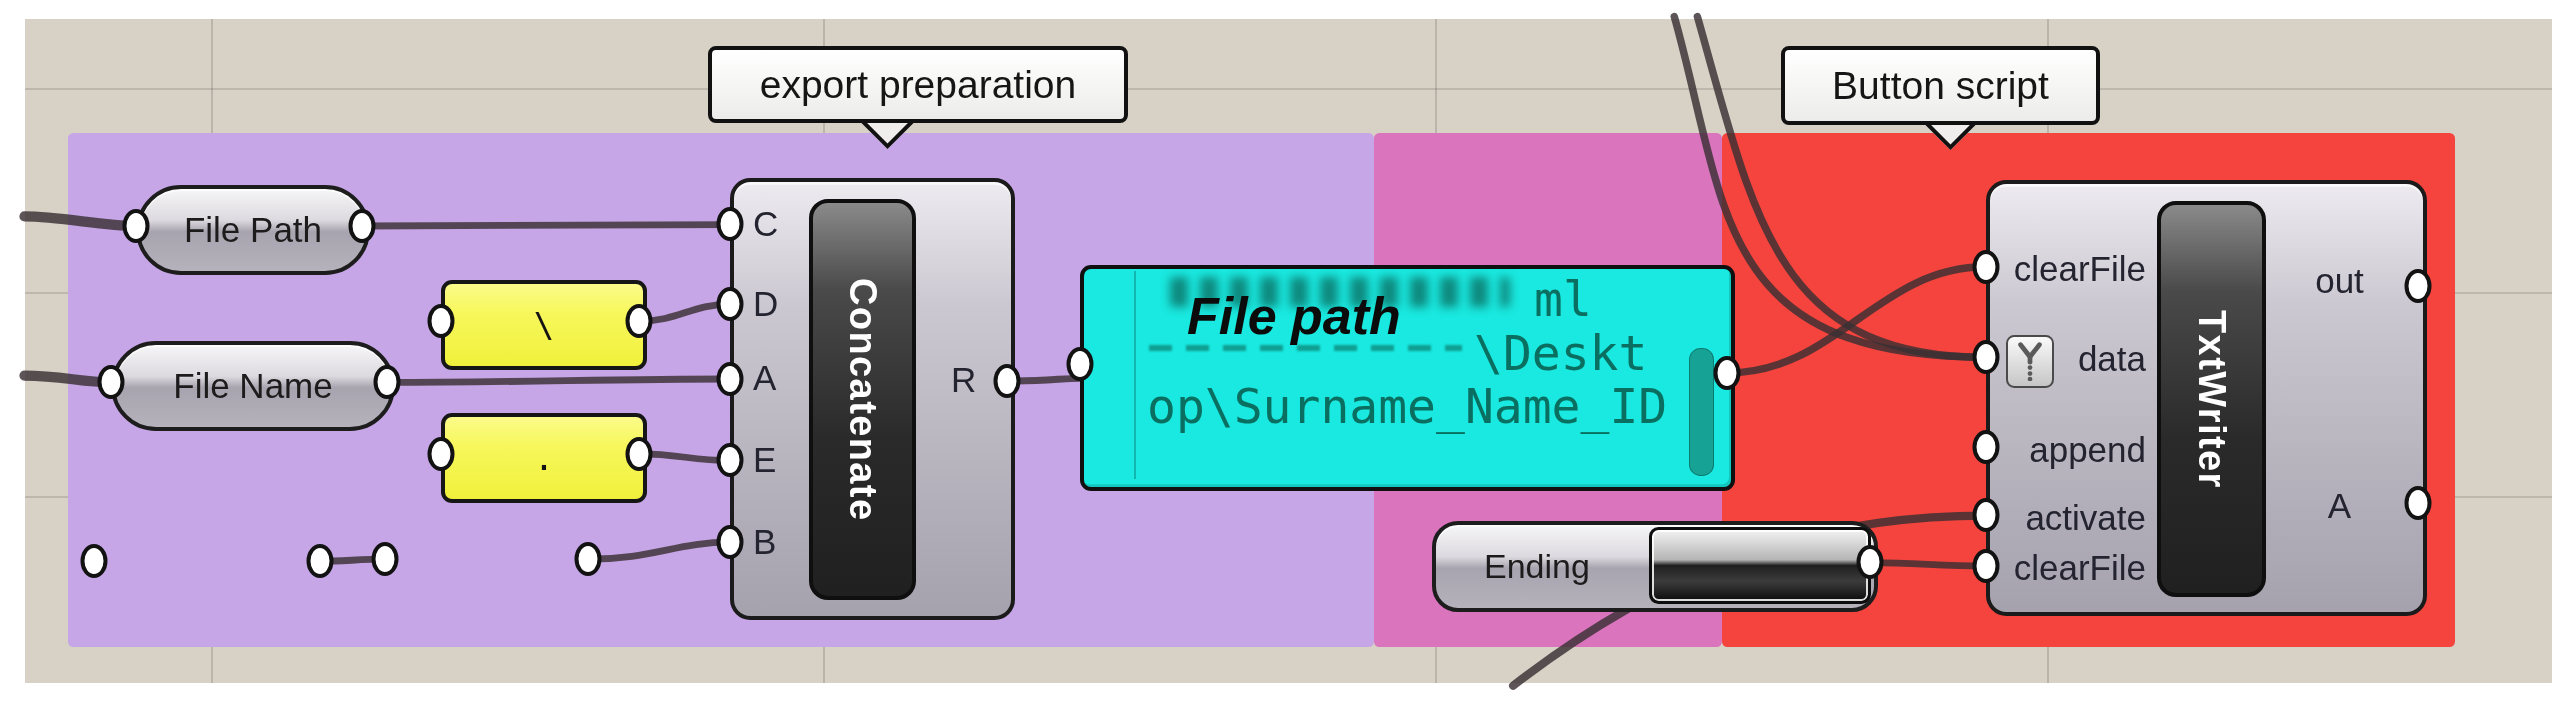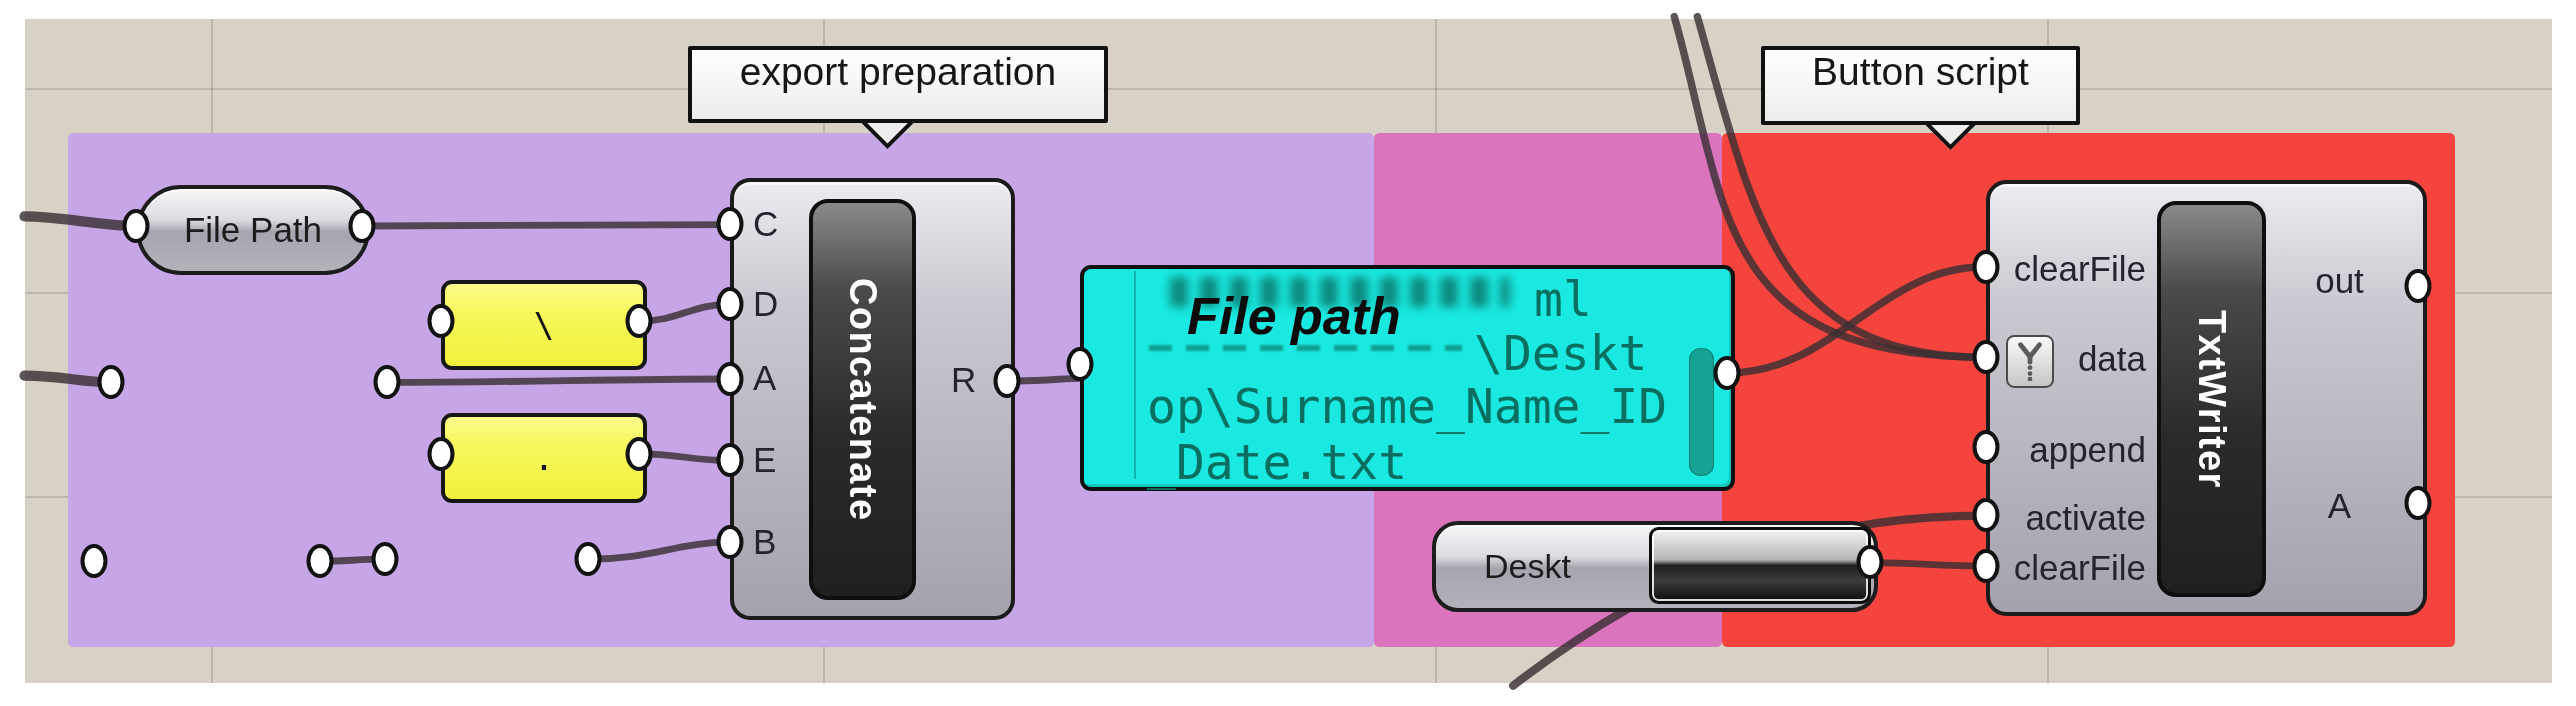--- a/index.html
+++ b/index.html
@@ -55,23 +55,23 @@
   
   .btn-inner{position:absolute;border:3.4px solid #0d0d0d;border-radius:9.5px;
              box-shadow:inset 0 0 0 2px rgba(255,255,255,.85);
              background:linear-gradient(180deg,#f2f2f2 0%,#b5b5b5 42%,#1f1f1f 50%,#3c3c3c 72%,#0c0c0c 100%);}
 
   
   .zipicon{position:absolute;border:2.7px solid #4a4a4a;border-radius:8.2px;
            background:linear-gradient(180deg,#fafafa,#c6c6c6);display:flex;align-items:center;justify-content:center;}
 
   
-  .tooltip{position:absolute;border:4.8px solid #111111;border-radius:2px;z-index:6;
+  .tooltip{position:absolute;border:4.8px solid #111111;border-radius:8px;z-index:6;
            background:linear-gradient(180deg,#ffffff 0%,#ececea 100%);
-           display:flex;justify-content:center;}
+           display:flex;align-items:center;justify-content:center;margin-left:20px;}
   .tooltip .lbl{font-size:39px;color:#161616;}
   .tip-pointer{position:absolute;width:31px;height:31px;background:#efeeec;border:4.8px solid #111111;
                transform:rotate(45deg);z-index:5;}
 </style>
 </head>
 <body>
 
 <div id="stage">
 
   <div class="canvas-bg"></div>
@@ -103,20 +103,23 @@
     <path d="M 2225 1008 C 2430 850 2640 758 2920 758" stroke-width="12"></path>
     <path d="M 2750 827 C 2820 827 2850 832 2920 832" stroke-width="10"></path>
   </svg>
 
   <div class="capsule" style="left:136px;top:185px;width:226px;height:82px;">
     <span class="lbl">File Path</span>
   </div>
   <div class="nub" style="left:136px;top:226px;"></div>
   <div class="nub" style="left:362px;top:226px;"></div>
 
+  <div class="capsule" style="left:111px;top:341px;width:276px;height:82px;">
+    <span class="lbl">File Name</span>
+  </div>
   <div class="nub" style="left:111px;top:382px;"></div>
   <div class="nub" style="left:387px;top:382px;"></div>
 
   <div class="ypanel" style="left:441px;top:280px;width:198px;height:82px;">
     <span class="lbl">\</span>
   </div>
   <div class="nub" style="left:441px;top:321px;"></div>
   <div class="nub" style="left:639px;top:321px;"></div>
 
   <div class="ypanel" style="left:441px;top:413px;width:198px;height:82px;">
@@ -148,28 +151,27 @@
   <div class="nub" style="left:730px;top:542px;"></div>
   <div class="nub" style="left:1007px;top:381px;"></div>
 
   <div class="cyanpanel" style="left:1080px;top:265px;width:647px;height:218px;"></div>
   <div class="cyan-margin" style="left:1134px;top:271px;height:208px;"></div>
   <div class="blurline" style="left:1170px;top:277px;width:340px;height:30px;"></div>
   <span class="mono" style="left:1534px;top:271px;">ml</span>
   <div class="dashline" style="left:1149px;top:345px;width:313px;"></div>
   <span class="mono" style="left:1147px;top:378px;">op\Surname_Name_ID</span>
   <span class="mono" style="left:1474px;top:325px;">\Deskt</span>
-  <span class="mono" style="left:1147px;top:434px;">_Date.txt</span>
   <span class="annot" style="left:1187px;top:286px;">File path</span>
   <div class="scrollbar" style="left:1689px;top:348px;height:126px;"></div>
   <div class="nub" style="left:1080px;top:364px;"></div>
   <div class="nub" style="left:1727px;top:373px;"></div>
 
   <div class="capsule" style="left:1432px;top:521px;width:438px;height:83px;border-radius:26px;justify-content:flex-start;">
-    <span class="lbl" style="margin-left:48px;font-size:34px;">Deskt</span>
+    <span class="lbl" style="margin-left:48px;font-size:34px;">Ending</span>
   </div>
   <div class="btn-inner" style="left:1649px;top:527px;width:216px;height:71px;"></div>
   <div class="nub" style="left:1870px;top:562px;"></div>
 
   <div class="bigcomp" style="left:1986px;top:180px;width:433px;height:428px;"></div>
   <span class="portlbl" style="left:2003px;top:249px;width:143px;text-align:right;">clearFile</span>
   <span class="portlbl" style="left:2003px;top:339px;width:143px;text-align:right;">data</span>
   <span class="portlbl" style="left:2003px;top:430px;width:143px;text-align:right;">append</span>
   <span class="portlbl" style="left:2003px;top:498px;width:143px;text-align:right;">activate</span>
   <span class="portlbl" style="left:2003px;top:548px;width:143px;text-align:right;">clearFile</span>

